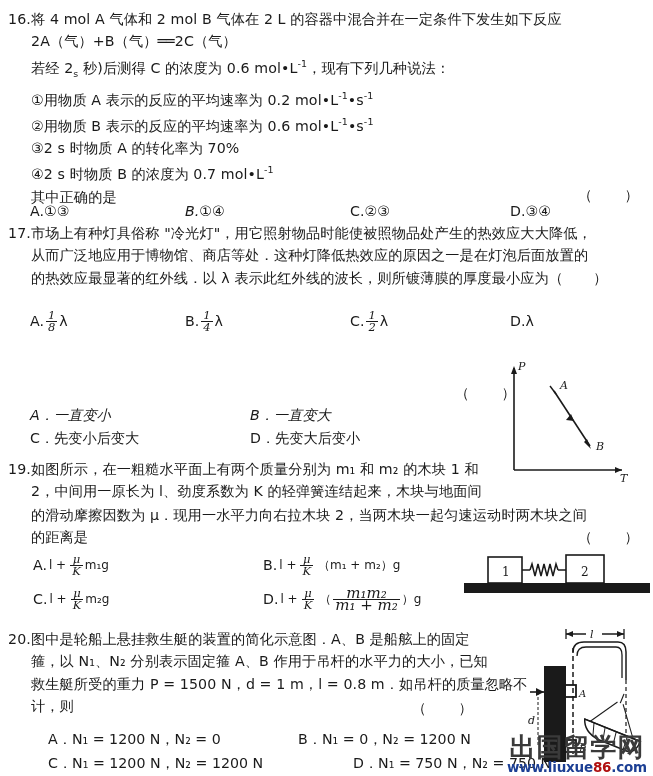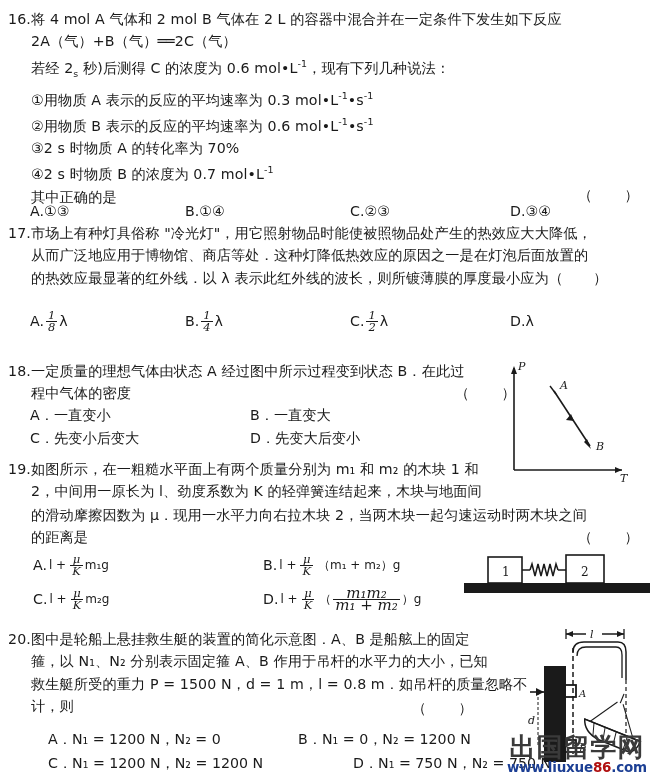--- a/index.html
+++ b/index.html
@@ -123,31 +123,31 @@
 </style>
 </head>
 <body>
 
 <div class="page">
 
   <div class="q" style="top:8px;">
     <span class="line"><span class="num">16.</span><span>将 4 mol A 气体和 2 mol B 气体在 2 L 的容器中混合并在一定条件下发生如下反应</span></span>
     <span class="line indent">2A（气）+B（气）══2C（气）</span>
     <span class="line indent"><span>若经 2</span><sub>s</sub><span> 秒)后测得 C 的浓度为 0.6 mol•L</span><sup>-1</sup>，现有下列几种说法：</span>
-    <span class="line indent"><span>①用物质 A 表示的反应的平均速率为 0.3 mol•L</span><sup>-1</sup>•s<sup>-1</sup></span>
+    <span class="line indent"><span>①用物质 A 表示的反应的平均速率为 0.2 mol•L</span><sup>-1</sup>•s<sup>-1</sup></span>
     <span class="line indent"><span>②用物质 B 表示的反应的平均速率为 0.6 mol•L</span><sup>-1</sup>•s<sup>-1</sup></span>
     <span class="line indent">③2 s 时物质 A 的转化率为 70%</span>
     <span class="line indent"><span>④2 s 时物质 B 的浓度为 0.7 mol•L</span><sup>-1</sup></span>
     <span class="line indent">其中正确的是</span>
   </div>
   <div class="brk" style="top:184px; left:578px;">（　）</div>
 
   <div class="opts" style="top:200px;">
     <div class="opt" style="width:155px; padding-left:22px;">A.①③</div>
-    <div class="opt" style="width:165px;">B.①④</div>
+    <div class="opt" style="width:165px;font-style:italic;">B.①④</div>
     <div class="opt" style="width:160px;">C.②③</div>
     <div class="opt">D.③④</div>
   </div>
 
   <div class="q" style="top:222px;">
     <span class="line"><span class="num">17.</span><span>市场上有种灯具俗称 "冷光灯"，用它照射物品时能使被照物品处产生的热效应大大降低，</span></span>
     <span class="line indent">从而广泛地应用于博物馆、商店等处．这种灯降低热效应的原因之一是在灯泡后面放置的</span>
     <span class="line indent"><span>的热效应最显著的红外线．以 λ 表示此红外线的波长，则所镀薄膜的厚度最小应为</span><span style="letter-spacing:8px;">（　）</span></span>
   </div>
 
@@ -175,27 +175,23 @@
         <span class="d">2</span>
       </span>
       <span>λ</span>
     </div>
     <div class="opt">
       <span>D.</span>
       <span>λ</span>
     </div>
   </div>
 
-  <div class="q" style="top:360px; width:470px;">
-    <span class="line"><span class="num">18.</span><span>一定质量的理想气体由状态 A 经过图中所示过程变到状态 B．在此过</span></span>
-    <span class="line indent">程中气体的密度</span>
-  </div>
   <div class="brk" style="top:382px; left:455px;">（　）</div>
 
-  <div class="opts" style="top:404px;">
+  <div class="opts" style="top:404px;font-style:italic;">
     <div class="opt" style="width:220px; padding-left:22px;">A．一直变小</div>
     <div class="opt">B．一直变大</div>
   </div>
   <div class="opts" style="top:427px;">
     <div class="opt" style="width:220px; padding-left:22px;">C．先变小后变大</div>
     <div class="opt">D．先变大后变小</div>
   </div>
 
   <div class="fig" style="top:358px; left:492px; width:150px; height:125px;">
     <svg width="150" height="125" viewBox="0 0 150 125">

